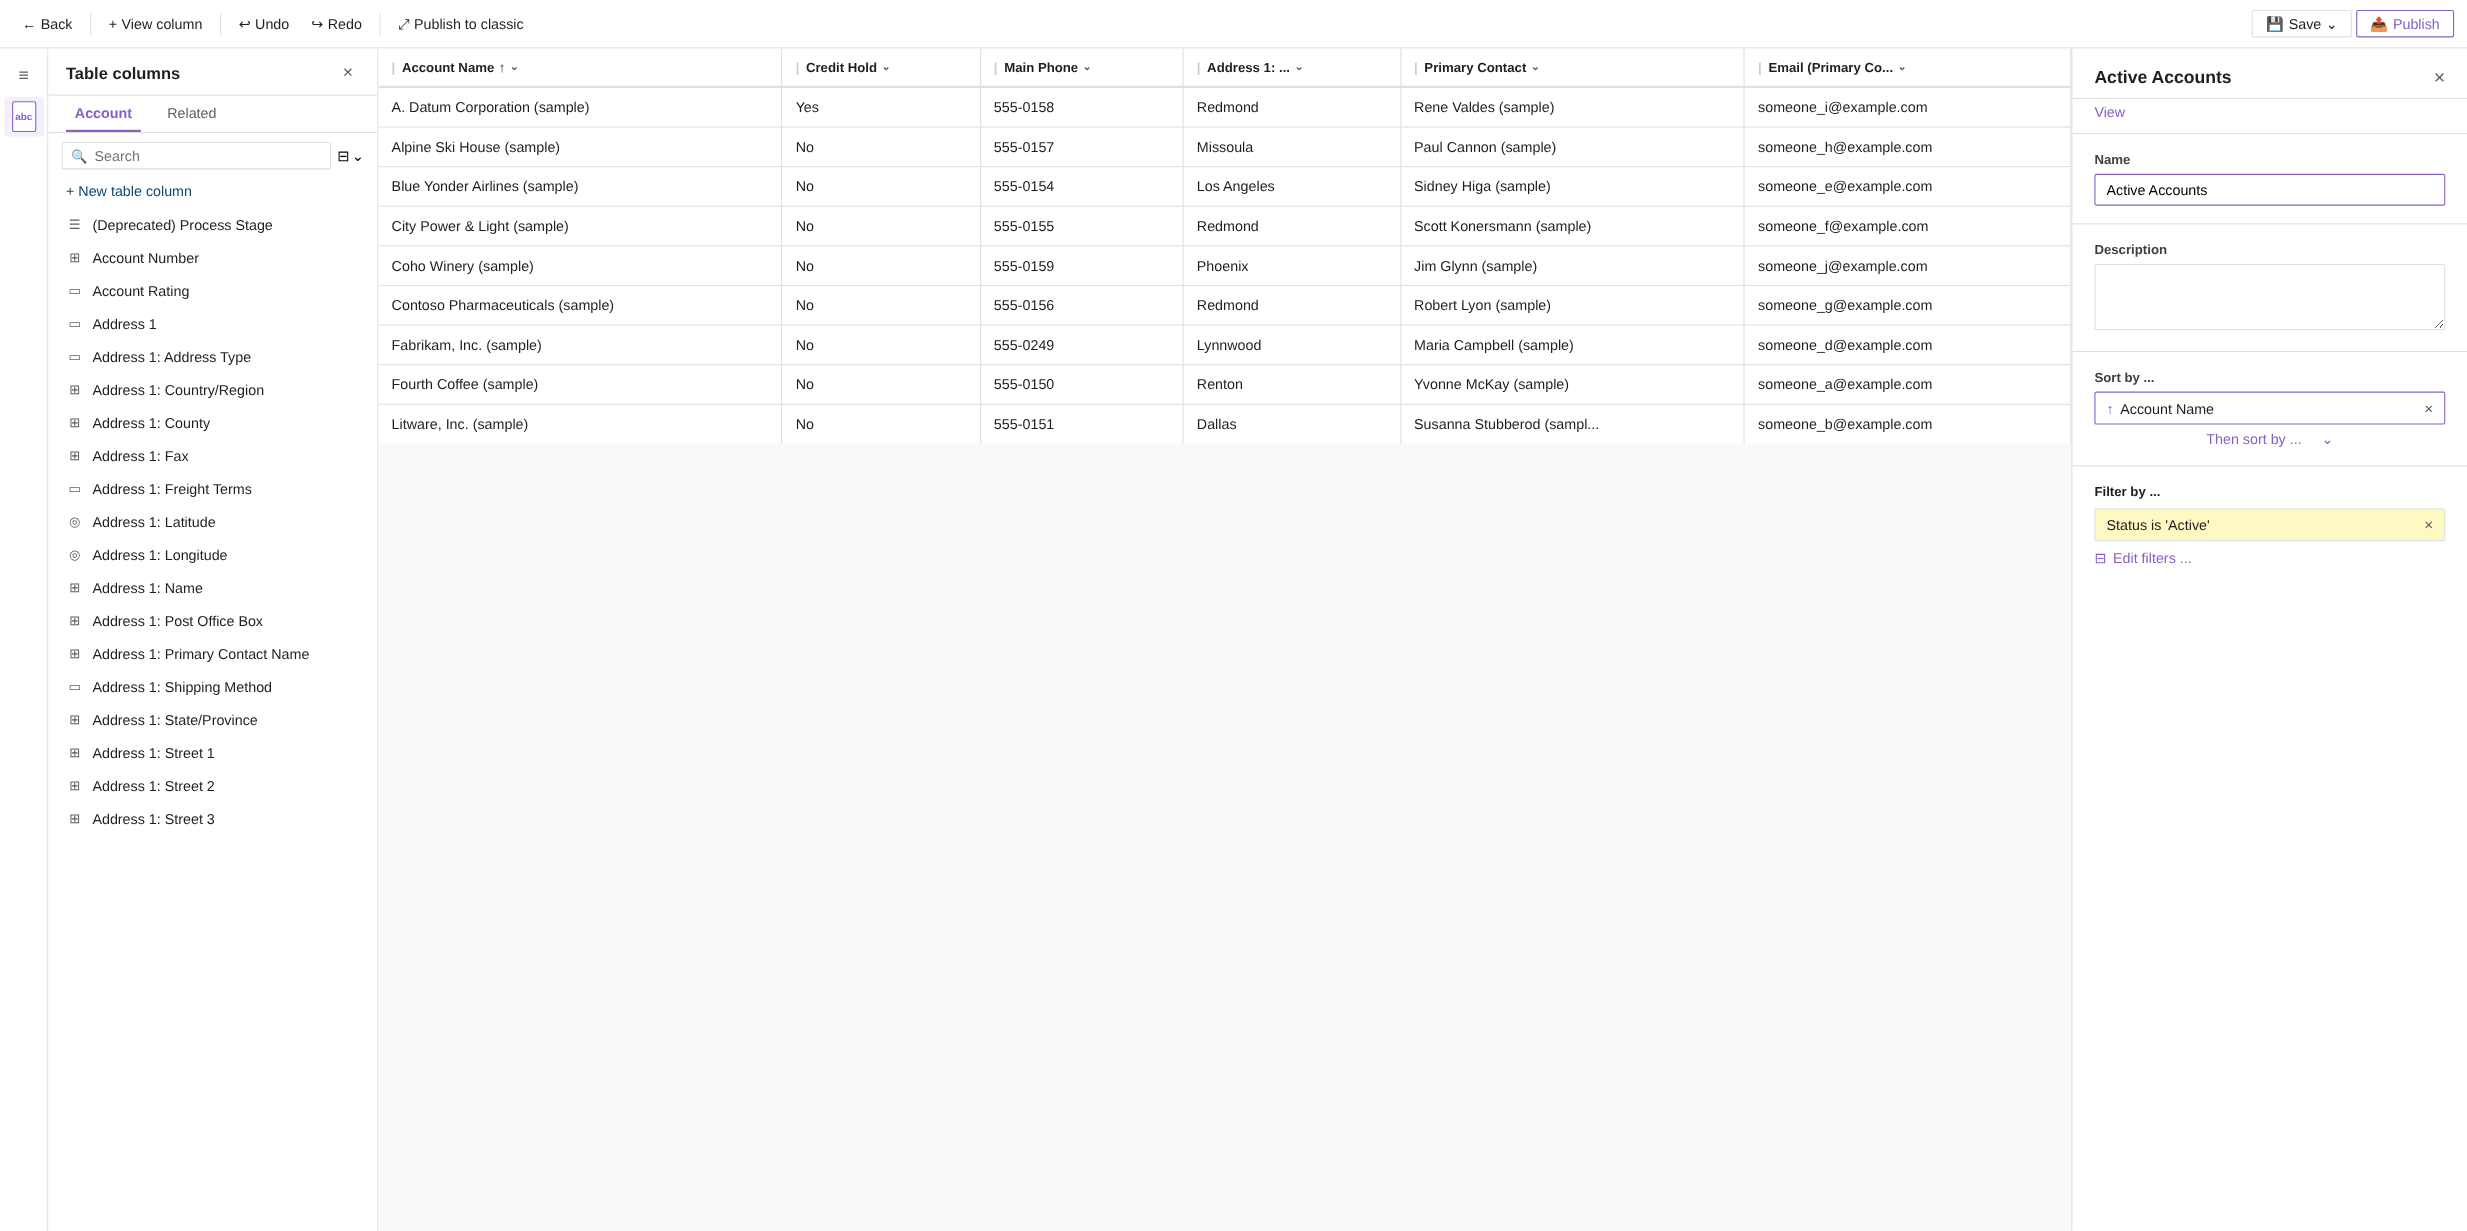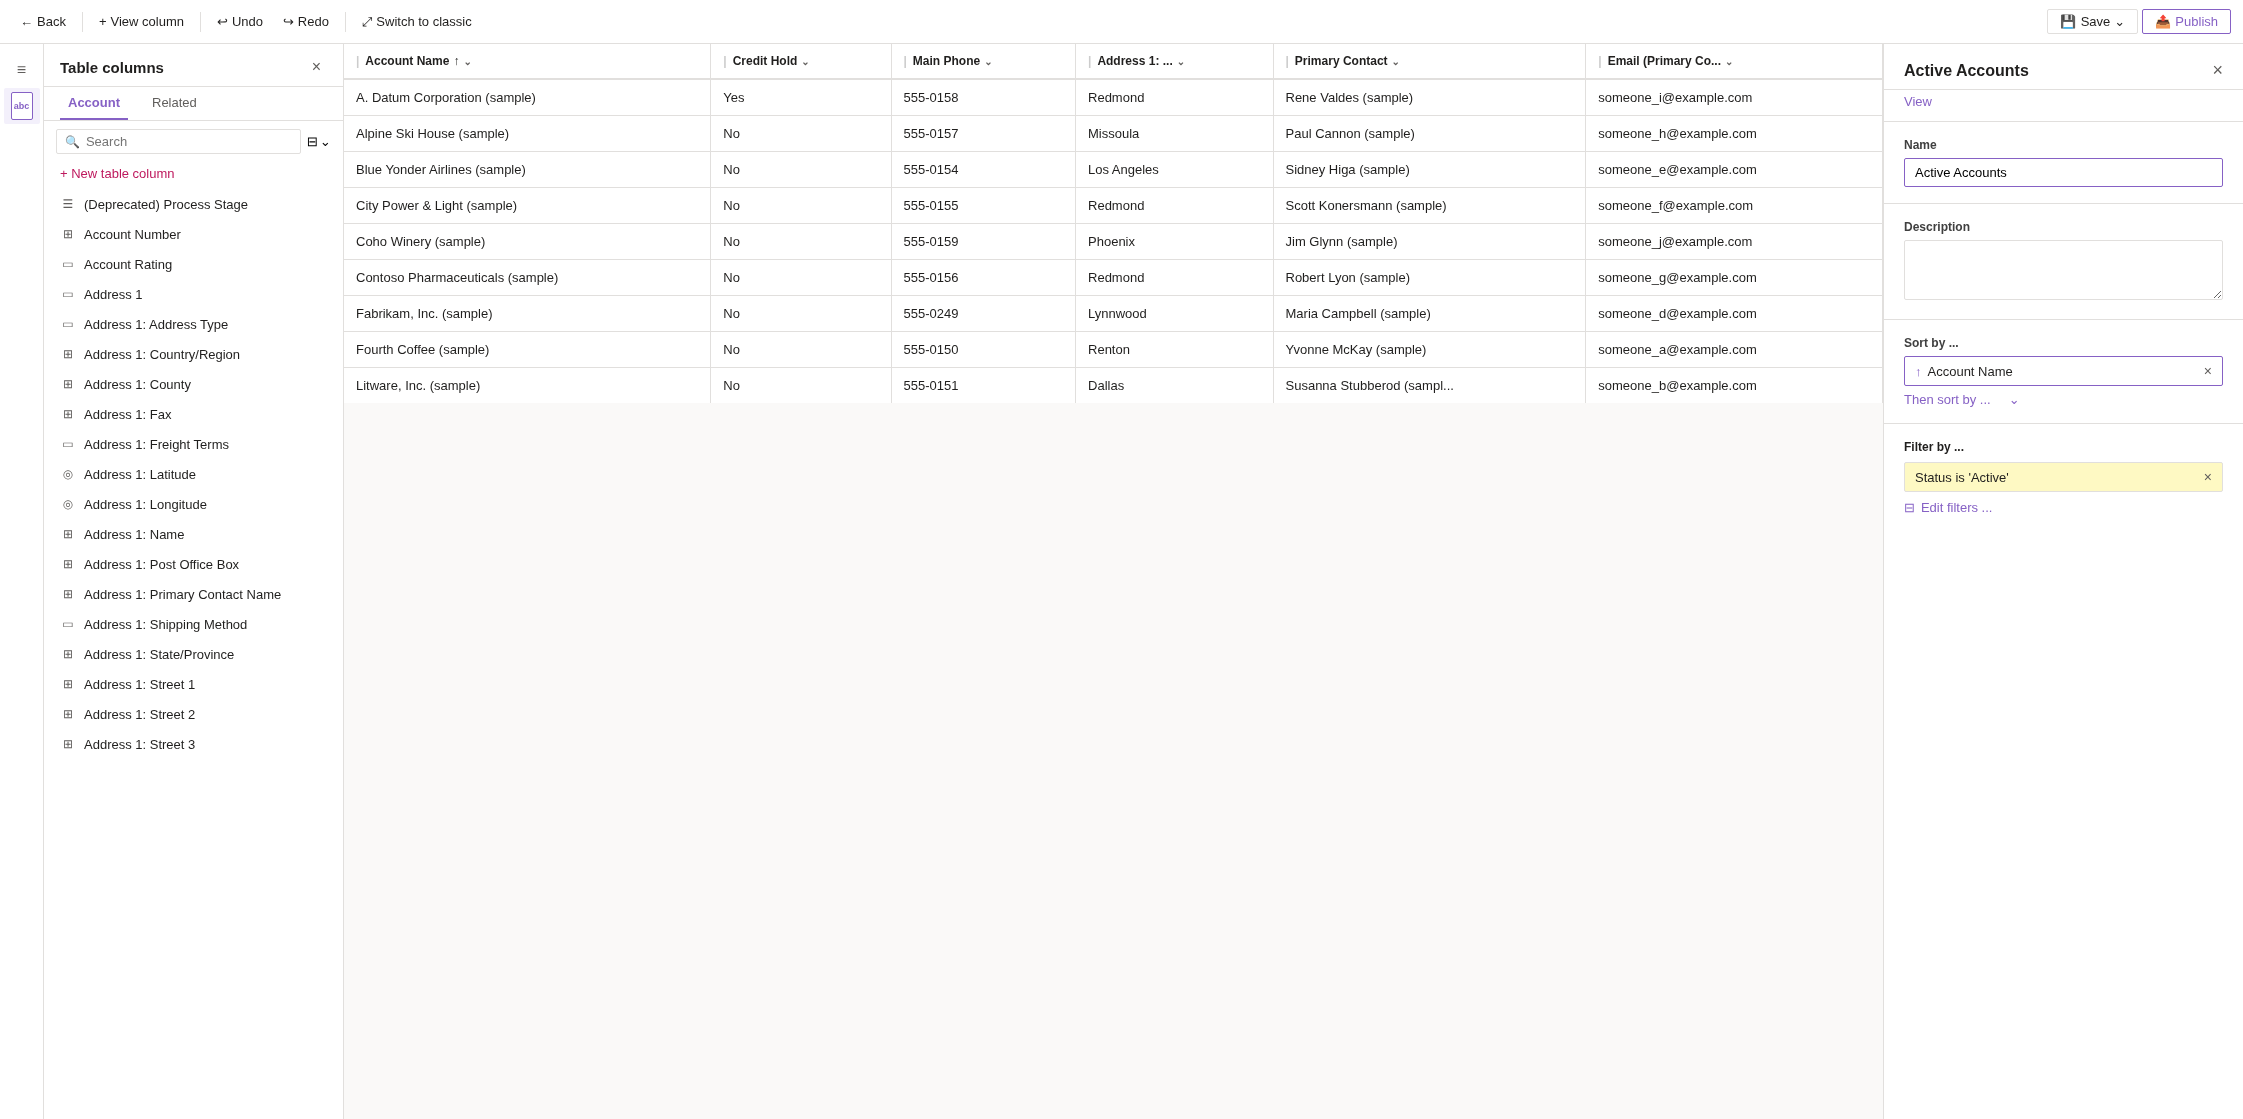--- a/index.html
+++ b/index.html
@@ -57,21 +57,21 @@
     .sidebar-search {
       flex: 1; display: flex; align-items: center; border: 1px solid #e1dfdd;
       border-radius: 2px; padding: 4px 8px; gap: 6px; background: #fff;
     }
     .sidebar-search input {
       border: none; outline: none; font-size: 13px; width: 100%; background: transparent;
     }
     .filter-btn { background: none; border: none; cursor: pointer; display: flex; align-items: center; gap: 2px; }
     .new-column-btn {
       display: flex; align-items: center; gap: 4px; padding: 4px 16px 8px;
-      background: none; border: none; cursor: pointer; font-size: 13px; color: #be185d;
+      background: none; border: none; cursor: pointer; font-size: 13px; color: #0c4a6e;
     }
     .column-list { overflow-y: auto; flex: 1; }
     .column-item {
       display: flex; align-items: center; gap: 8px; padding: 7px 16px;
       cursor: pointer; font-size: 13px;
     }
     .col-icon { width: 16px; height: 16px; display: flex; align-items: center; justify-content: center; flex-shrink: 0; color: #605e5c; font-size: 12px; }
 
     
     .data-area {
@@ -116,21 +116,21 @@
     .panel-textarea {
       width: 100%; border: 1px solid #e1dfdd; border-radius: 2px;
       padding: 6px 10px; font-size: 13px; min-height: 60px; outline: none; resize: vertical;
     }
     .sort-chip {
       display: flex; align-items: center; justify-content: space-between;
       border: 1px solid #8661c5; border-radius: 2px; padding: 6px 10px;
       font-size: 13px; background: #fff;
     }
     .sort-chip-left { display: flex; align-items: center; gap: 6px; color: #201f1e; }
-    .then-sort { color: #8661c5; font-size: 13px; cursor: pointer; display: flex; align-items: center; gap: 18px; padding-top: 6px; }
+    .then-sort { color: #8661c5; font-size: 13px; cursor: pointer; display: flex; align-items: center; gap: 18px; padding-top: 6px; justify-content: center; }
     .filter-section { padding: 16px 20px; }
     .filter-label { font-size: 12px; font-weight: 600; margin-bottom: 8px; }
     .filter-chip {
       display: flex; align-items: center; justify-content: space-between;
       border: 1px solid #e1dfdd; border-radius: 2px; padding: 6px 10px;
       font-size: 13px; background: #fef9c3; margin-bottom: 8px;
     }
     .edit-filters { display: flex; align-items: center; gap: 6px; color: #8661c5; font-size: 13px; cursor: pointer; }
     .chip-x { background: none; border: none; cursor: pointer; font-size: 14px; color: #605e5c; }
 
@@ -169,21 +169,21 @@
     <span>↩</span>
     <span>Undo</span>
   </button>
   <button class="toolbar-btn">
     <span>↪</span>
     <span>Redo</span>
   </button>
   <div class="toolbar-sep"></div>
   <button class="toolbar-btn">
     <span>⤢</span>
-    <span>Switch to classic</span>
+    <span>Publish to classic</span>
   </button>
   <div class="toolbar-right">
     <button class="save-btn">
       <span>💾</span>
       <span>Save</span>
       <span>⌄</span>
     </button>
     <button class="publish-btn">
       <span>📤</span>
       <span>Publish</span>

